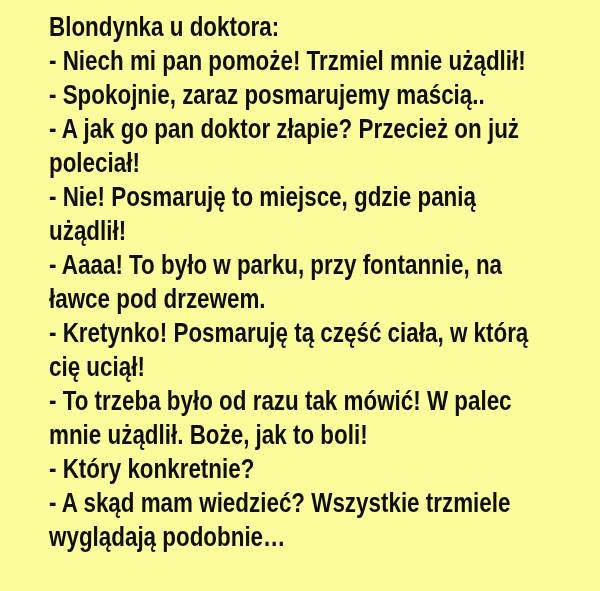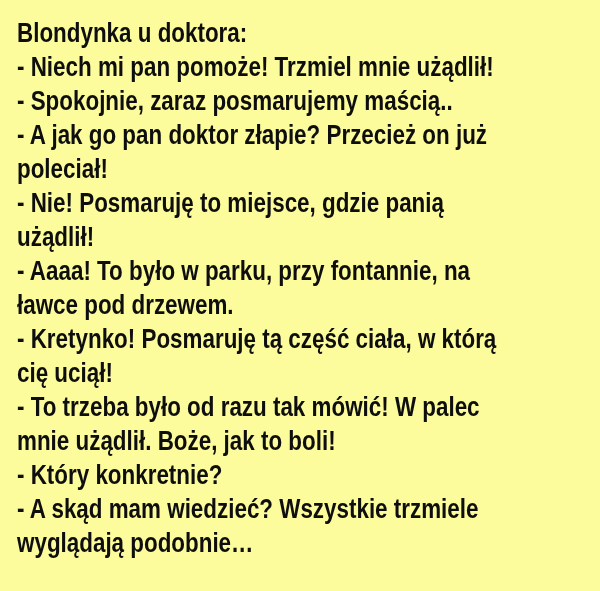--- a/index.html
+++ b/index.html
@@ -6,21 +6,22 @@
     margin: 0;
     padding: 0;
   }
   body {
     width: 600px;
     height: 591px;
     overflow: hidden;
     background: #fcfc9c;
   }
   .joke-text {
-    padding: 16px 16px 0 17px;
+    padding: 10px 16px 0 17px;
+    margin-left: 32px;
   }
   .joke-line {
     font-family: "Liberation Sans", "DejaVu Sans", sans-serif;
     font-weight: bold;
     font-size: 28px;
     line-height: 34px;
     color: #0e0e0e;
     white-space: nowrap;
     transform: scaleX(0.80);
     transform-origin: 0 50%;

